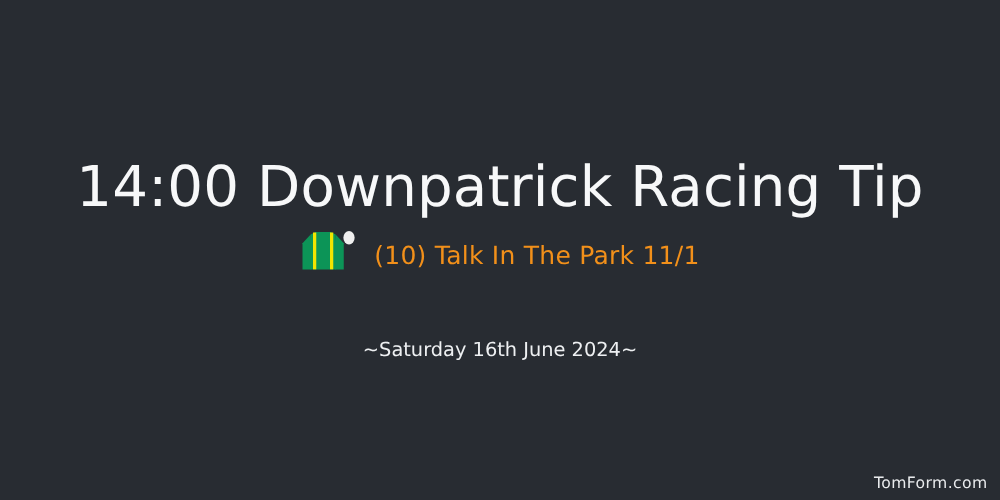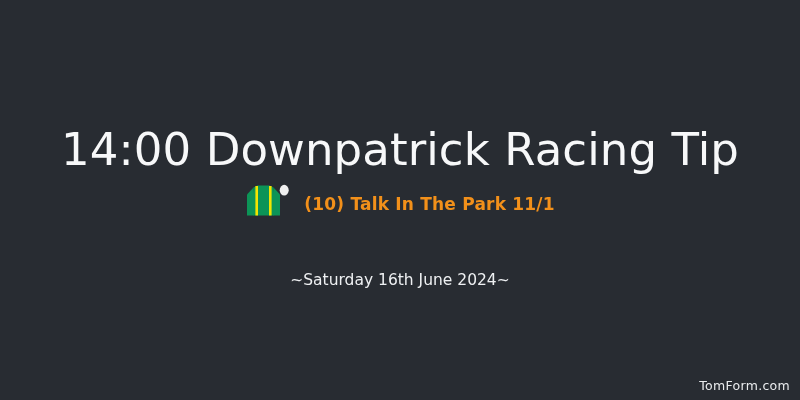--- a/index.html
+++ b/index.html
@@ -72,22 +72,22 @@
   #silks-icon svg {
     display: block;
     width: 46px;
     height: 42px;
   }
 
   #tip-text {
     display: inline-block;
     vertical-align: middle;
     font-family: "DejaVu Sans", sans-serif;
-    font-size: 17px;
-    font-weight: 700;
+    font-size: 20px;
+    font-weight: 400;
     line-height: 34px;
     color: #f2901a;
     white-space: nowrap;
     letter-spacing: 0.2px;
   }
 
   
   #date-row {
     position: absolute;
     left: 0;

